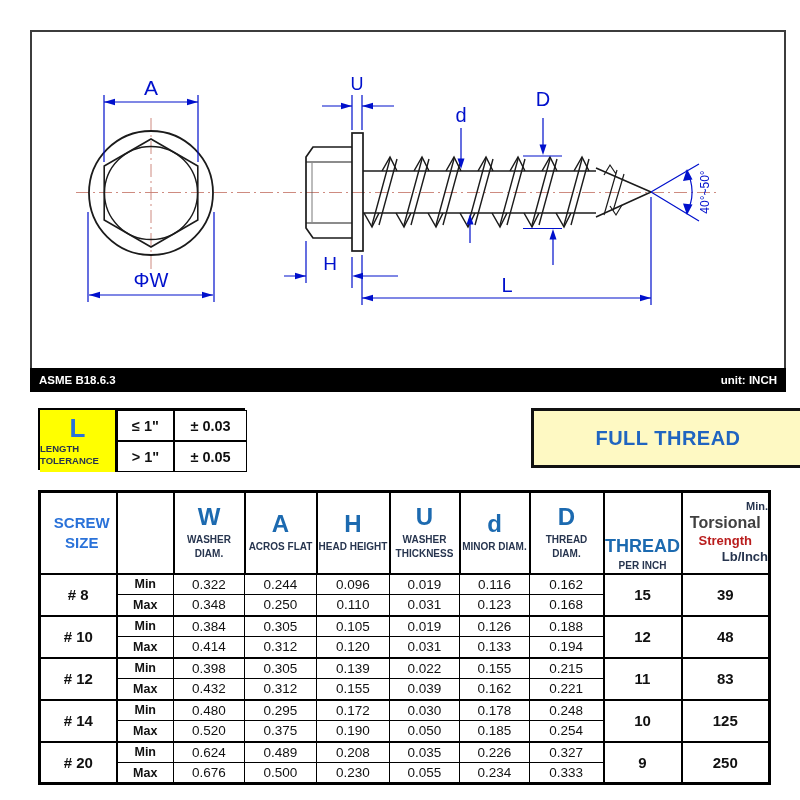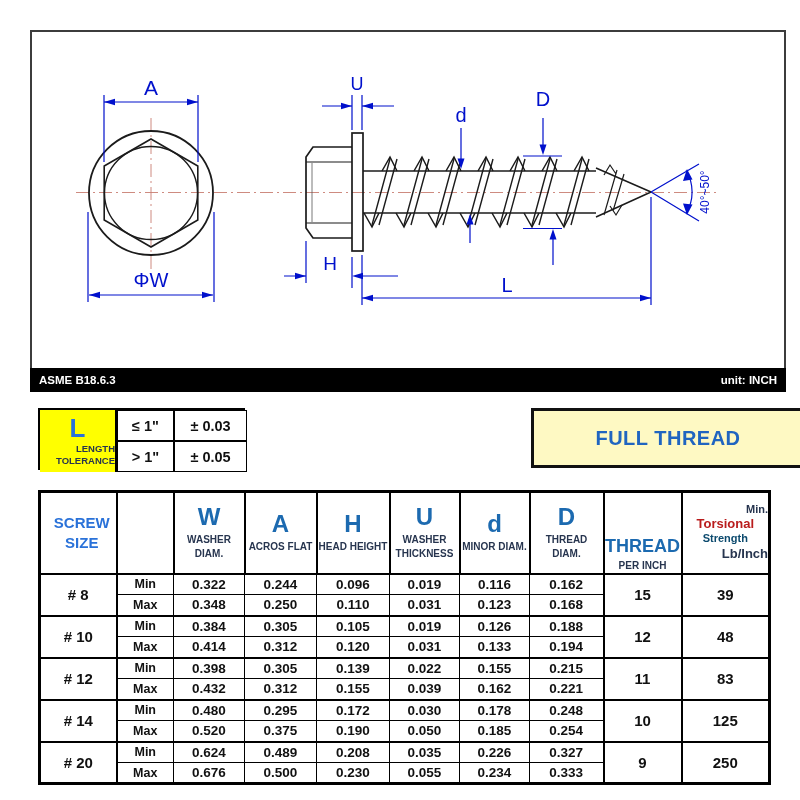--- a/index.html
+++ b/index.html
@@ -24,21 +24,21 @@
   .tol-table {
     position:absolute; left:38px; top:408px; width:207px; height:62px;
     display:grid; grid-template-columns:77px 57px 73px; grid-template-rows:31px 31px;
     border:2px solid #000; box-sizing:border-box; background:#fff;
   }
   .tol-sym {
     grid-row:1 / span 2; background:#ffff00; border-right:2px solid #000;
     display:flex; flex-direction:column; align-items:center; justify-content:center;
   }
   .tol-sym .sym { color:#2a72d9; font-size:26px; font-weight:bold; line-height:1; }
-  .tol-sym .cap { color:#27354f; font-size:9.5px; font-weight:bold; text-align:right; line-height:1.3; margin-top:2px; }
+  .tol-sym .cap { color:#27354f; font-size:9.5px; font-weight:bold; text-align:left; line-height:1.3; margin-top:2px; }
   .tol-cell {
     border:1px solid #000; display:flex; align-items:center; justify-content:center;
     font-size:14.5px; font-weight:600; color:#111; background:#fff;
   }
   
   .banner {
     position:absolute; left:531px; top:408px; width:274px; height:60px;
     background:#fef9c3; border:3px solid #111; box-sizing:border-box;
     display:flex; align-items:center; justify-content:center;
   }
@@ -50,27 +50,27 @@
     border:1px solid #000; text-align:center; vertical-align:middle;
     padding:0; box-sizing:border-box; background:#fff;
   }
   table.spec thead th { border:2px solid #000; height:68px; }
   th.yellow { background:#ffff00; }
   .hd-big   { color:#1c6ab0; font-size:24px; font-weight:bold; line-height:1; }
   .hd-sub   { color:#27354f; font-size:10px; font-weight:bold; line-height:1.35; margin-top:4px; }
   .hd-size  { color:#2a72d9; font-size:15px; font-weight:bold; line-height:1.35;margin-left:7px; }
   .hd-thread{ color:#1c6ab0; font-size:18px; font-weight:bold; line-height:1;margin-top:44px; }
   .hd-t1 { color:#27354f; font-size:11px;  line-height:1.2;text-align:right; }
-  .hd-t2 { color:#b91c1c; font-size:13px;  line-height:1.25; }
-  .hd-t3 { color:#0c4a6e; font-size:11px; font-weight:bold; line-height:1.25; }
+  .hd-t2 { color:#404040; font-size:16px;  line-height:1.25; }
+  .hd-t3 { color:#b91c1c; font-size:13px; font-weight:bold; line-height:1.25; }
   .hd-t4 { color:#27354f; font-size:13px;  line-height:1.25;text-align:right; }
   tr.gtop > td { border-top:2px solid #000; }
   td.size  { font-size:15px; font-weight:bold; }
   td.mm    { font-size:12.5px; font-weight:700; height:21px; }
-  td.val   { font-size:13.5px; font-weight:bold; height:21px; }
+  td.val   { font-size:13.5px; font-weight:normal; height:21px; }
   td.num   { font-size:15px; font-weight:bold; }
   .thick-r { border-right:2px solid #000 !important; }
 </style>
 </head>
 <body>
 
 <div id="page">
 
   <div class="drawing-box">
     <svg width="752" height="334" viewBox="32 32 752 334">

